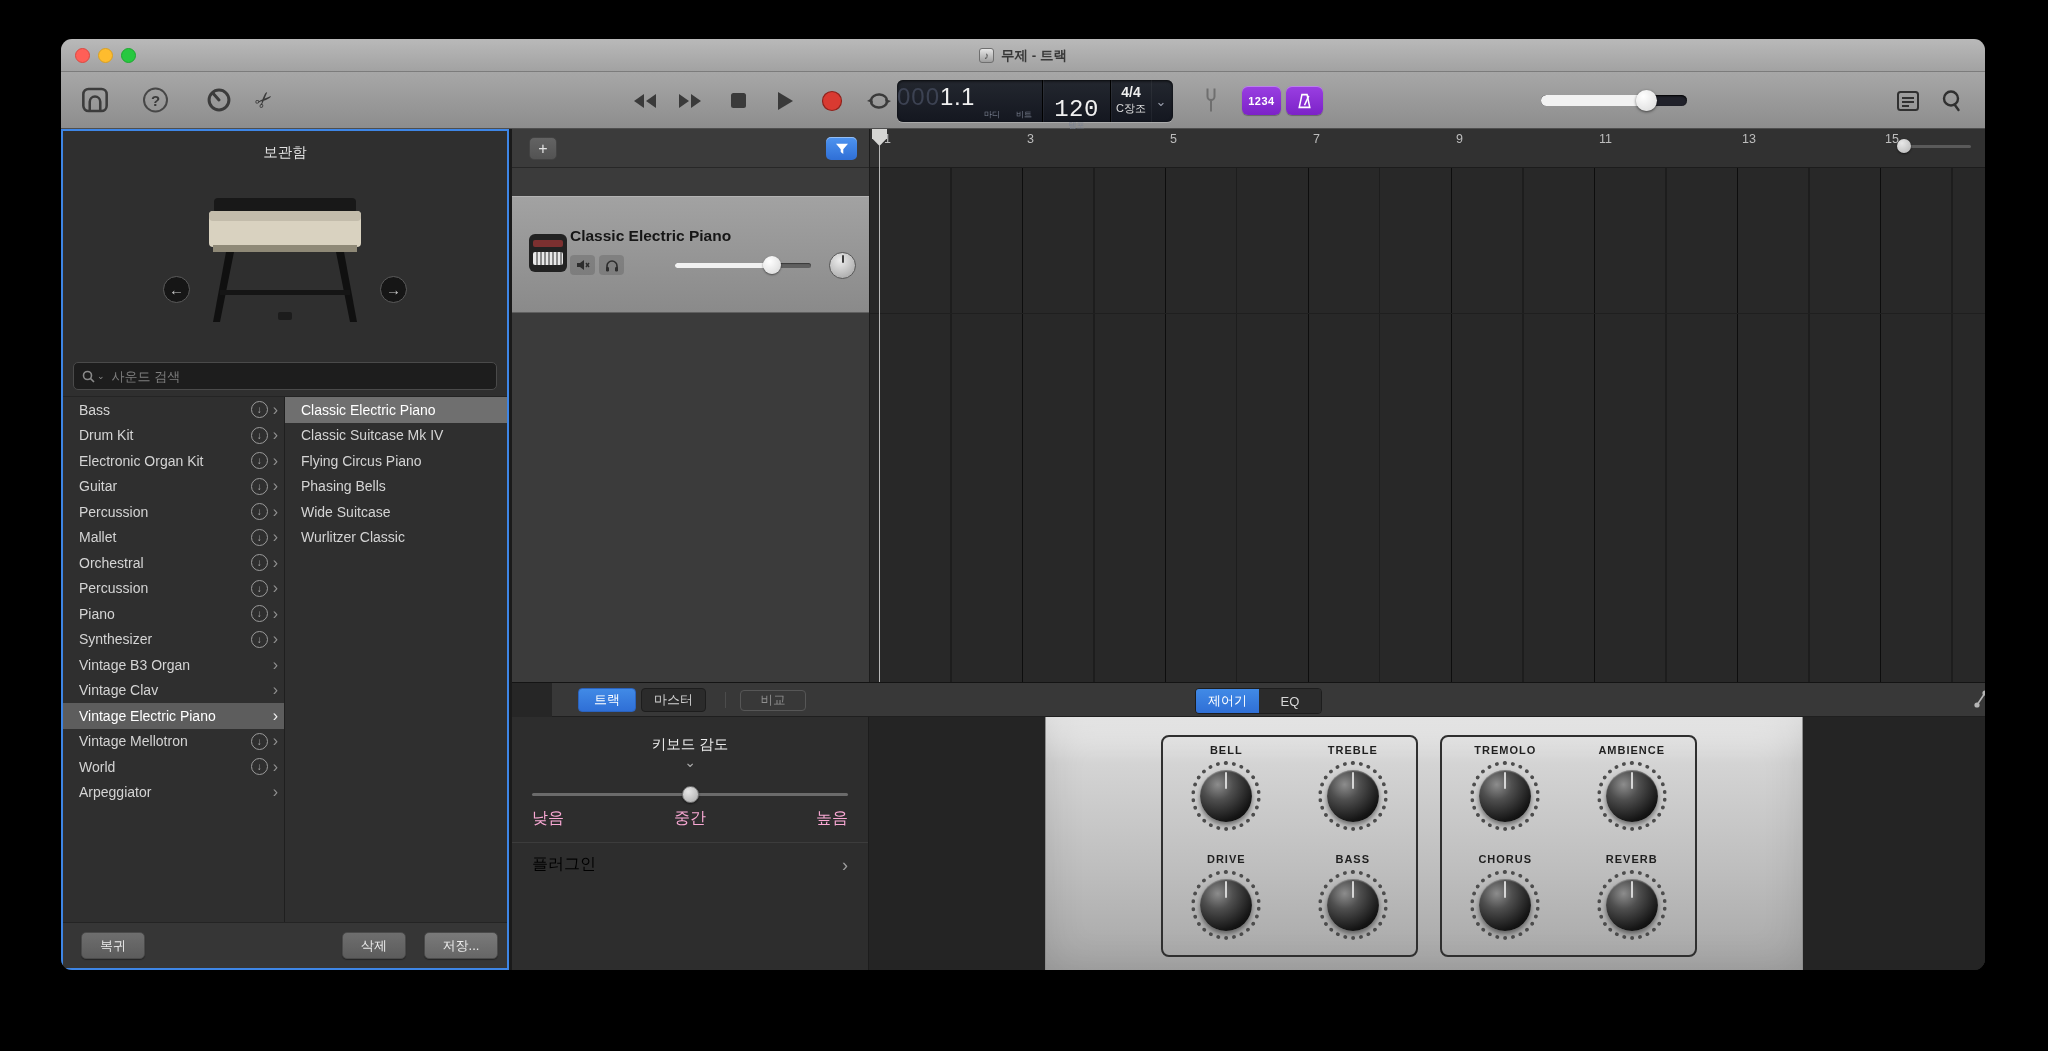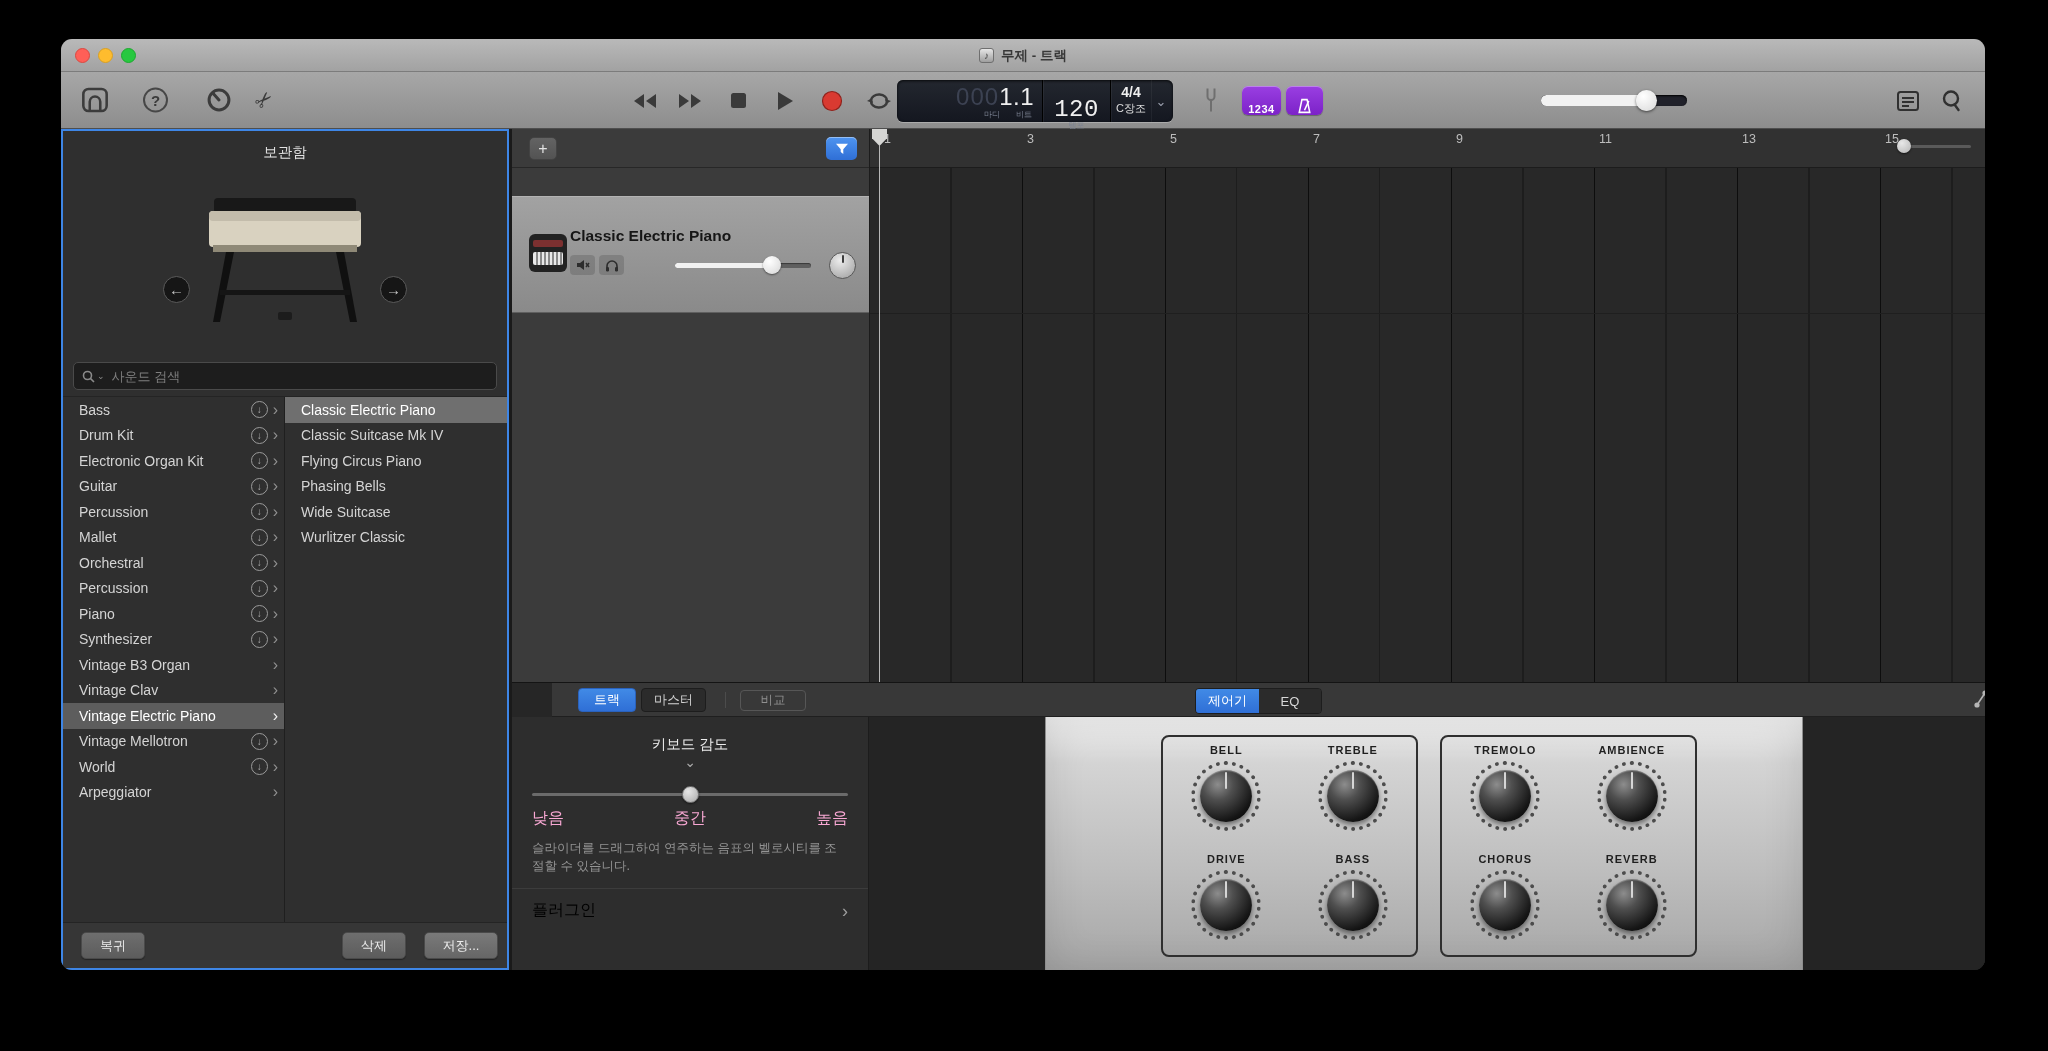--- a/index.html
+++ b/index.html
@@ -34,34 +34,34 @@
   .tr-btn{width:30px;height:26px;display:flex;align-items:center;justify-content:center;}
 
   
   .lcd{position:absolute;left:836px;top:8px;width:276px;height:42px;border-radius:6px;
        background:linear-gradient(#23272f,#141720);box-shadow:inset 0 1px 3px rgba(0,0,0,.8),0 1px 0 rgba(255,255,255,.25);
        display:flex;color:#f0f0f0;}
   .lcd-sec{position:relative;height:100%;border-right:1px solid #000;box-shadow:1px 0 0 rgba(255,255,255,.05);}
   .lcd-sec.pos{width:146px;}
   .lcd-sec.tempo{width:68px;text-align:center;}
   .lcd-sec.key{width:40px;border-right:none;text-align:center;}
-  .lcd-line{display:flex;align-items:baseline;justify-content:flex-end;padding:3px 8px 0 0;}
+  .lcd-line{display:flex;align-items:baseline;padding:3px 8px 0 0;}
   .ghost{color:#3c4252;font-size:24px;font-weight:400;letter-spacing:1px;}
   .big{font-size:24px;font-weight:500;letter-spacing:.5px;}
   .lcd-labels{display:flex;justify-content:flex-end;gap:16px;padding-right:10px;font-size:8px;color:#7b8292;margin-top:-2px;}
   .lcd-sub{font-size:8px;color:#7b8292;margin-top:-3px;}
   .lcd-sec.tempo .big{margin-top:16px;font-family:Liberation Mono, monospace;}
   .sig{font-size:14px;font-weight:700;margin-top:4px;}
   .keyname{font-size:11px;color:#dcdcdc;margin-top:1px;}
   .lcd-chev{width:20px;display:flex;align-items:center;justify-content:center;color:#9aa0ae;font-size:13px;}
 
   .fork{left:1140px;width:20px;height:30px;}
   .purple-btn{position:absolute;top:14px;height:29px;border-radius:6px;background:linear-gradient(#9a3fe2,#7c22c8);
               box-shadow:inset 0 1px 0 rgba(255,255,255,.35),0 1px 1px rgba(0,0,0,.3);
-              display:flex;align-items:flex-end;justify-content:center;color:#fff;}
+              display:flex;align-items:center;justify-content:center;color:#fff;}
   .countin{left:1181px;width:39px;font-size:11px;font-weight:700;letter-spacing:.5px;}
   .metro{left:1225px;width:37px;}
 
   .master-vol{position:absolute;left:1480px;top:23px;width:146px;height:11px;border-radius:6px;
               background:#20212a;box-shadow:inset 0 1px 2px #000;}
   .master-vol .fill{position:absolute;left:0;top:0;height:100%;width:72%;border-radius:6px;background:#f2f2f2;}
   .master-vol .thumb{position:absolute;left:calc(72% - 10px);top:-5px;width:21px;height:21px;border-radius:50%;
               background:radial-gradient(circle at 35% 30%,#fff,#d9d9d9);box-shadow:0 1px 3px rgba(0,0,0,.6);}
   .right-icons{position:absolute;right:22px;top:0;height:57px;display:flex;align-items:center;gap:20px;}
 
@@ -608,21 +608,20 @@
           </div>
           <div class="sc-slider">
             <div class="track"></div>
             <div class="thumb"></div>
           </div>
           <div class="sc-ticks">
             <span>낮음</span>
             <span>중간</span>
             <span>높음</span>
           </div>
-          <div class="sc-desc">슬라이더를 드래그하여 연주하는 음표의 벨로시티를 조절할 수 있습니다.</div>
           <div class="sc-div"></div>
           <div class="sc-plugins">
             <span>플러그인</span>
             <span class="chev">›</span>
           </div>
         </div>
 
         <div class="knob-zone">
           <div class="metal">
             <div class="kgroup g1">

